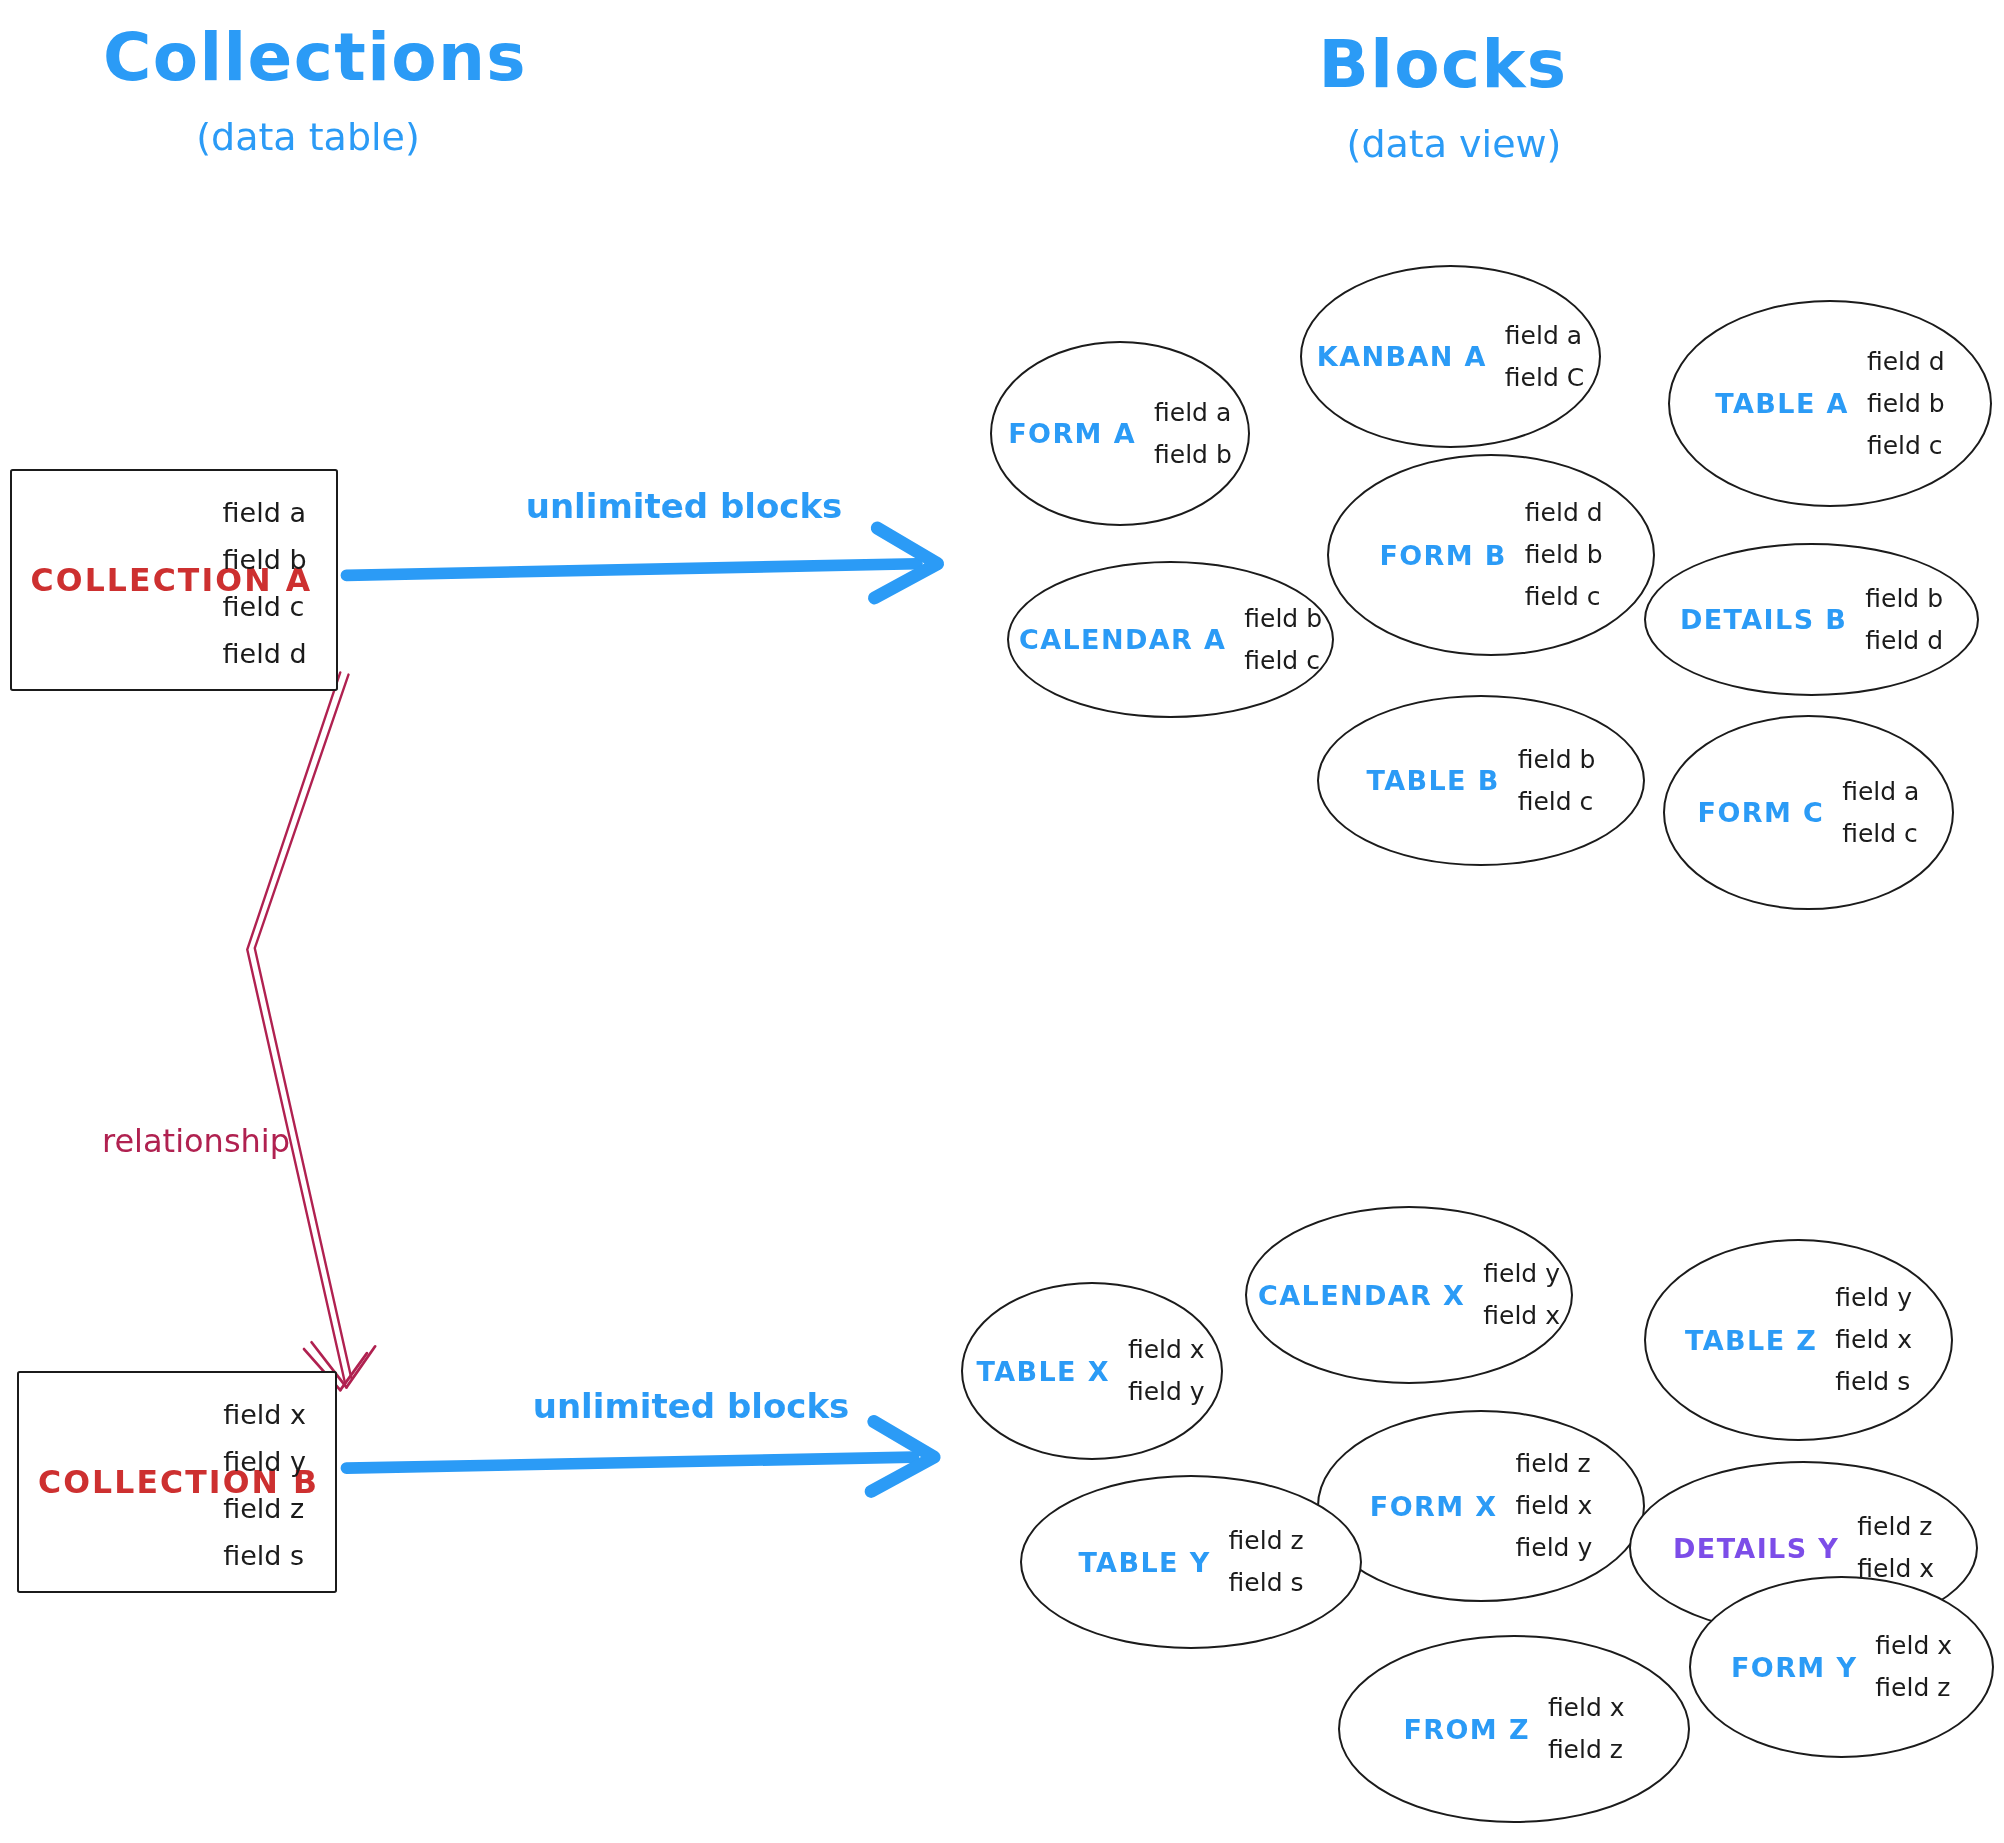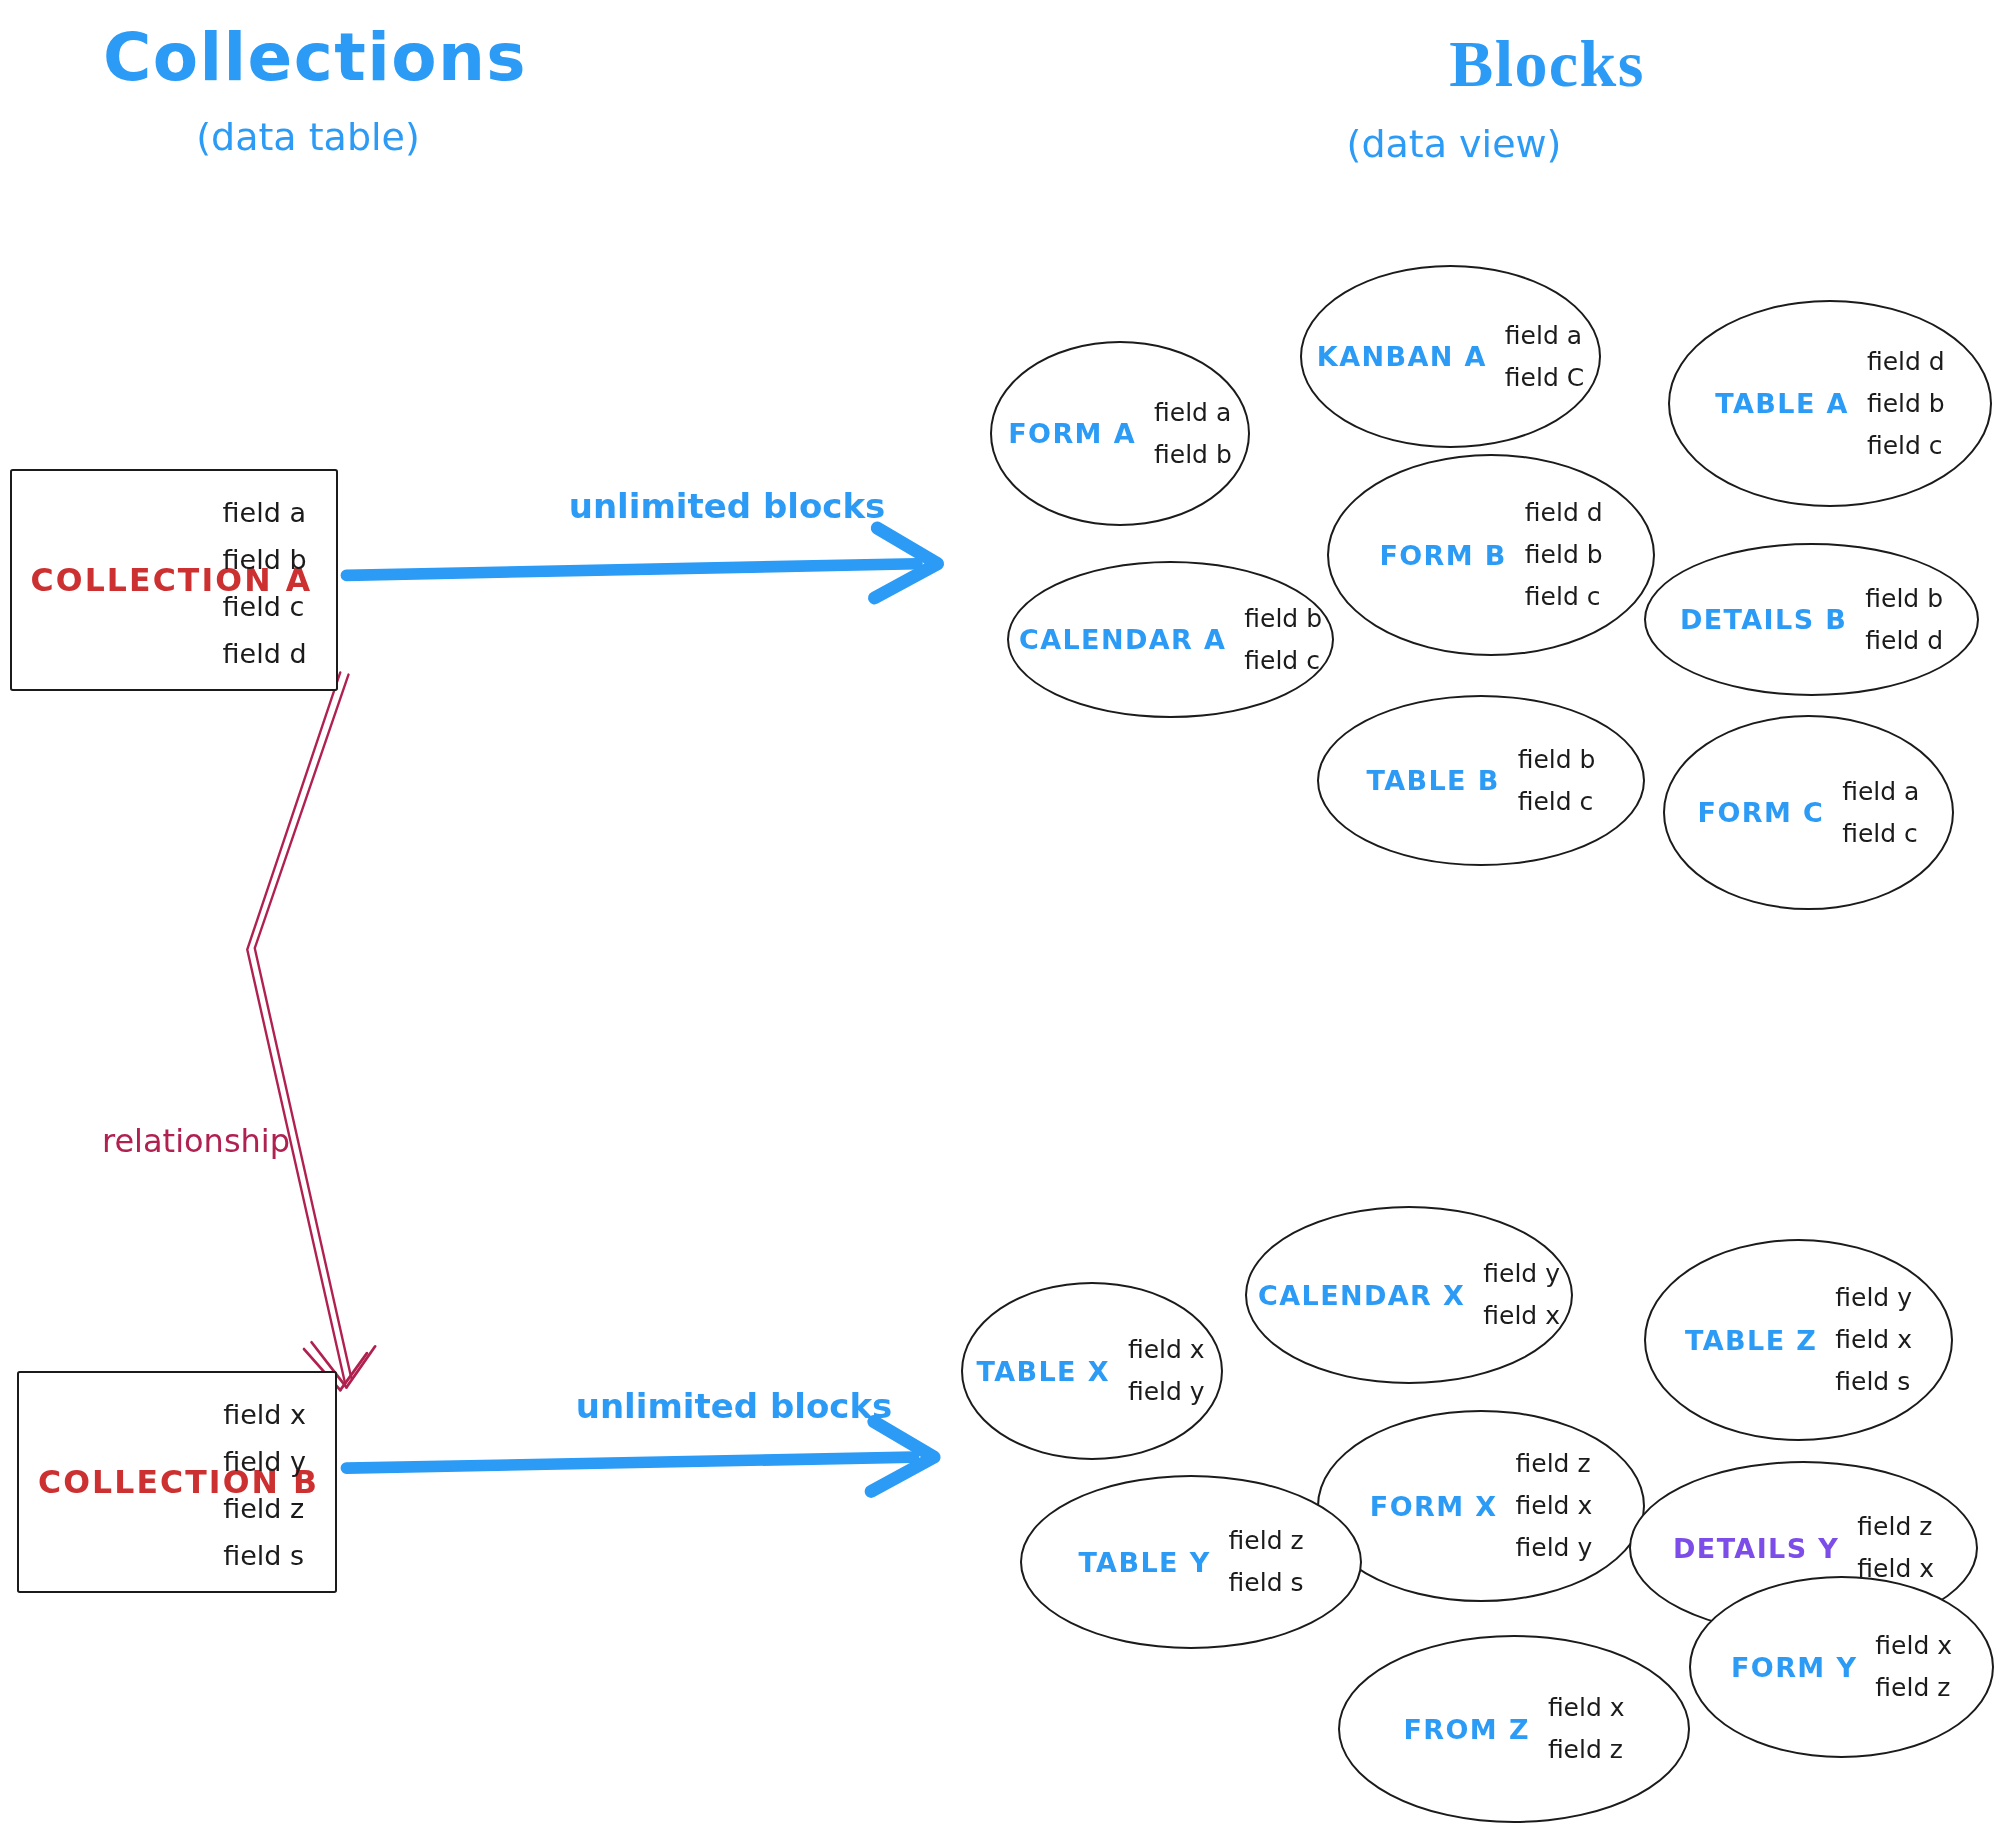--- a/index.html
+++ b/index.html
@@ -22,21 +22,21 @@
   }
   .collection-name{
     font-size:31.5px;font-weight:bold;color:var(--red);letter-spacing:2.1px;
     padding-left:19px;white-space:nowrap;flex:0 0 auto;text-align:right;
   }
   .collection-fields{
     position:absolute;right:29px;top:18px;display:flex;flex-direction:column;
   }
   .collection-fields span{font-size:27px;line-height:47px;color:var(--ink);white-space:nowrap;}
   
-  .arrow-label{font-size:34px;font-weight:bold;color:var(--blue);white-space:nowrap;transform:translateX(-50%);margin-left:43px;}
+  .arrow-label{font-size:34px;font-weight:bold;color:var(--blue);white-space:nowrap;transform:translateX(-50%);}
   .rel-label{font-size:32px;color:var(--crimson);white-space:nowrap;transform:translateX(-50%);}
   
   .block{
     border:2.4px solid var(--ink);border-radius:50%;background:#fff;
     display:flex;align-items:center;justify-content:center;gap:18px;
     box-sizing:border-box;padding:0 16.4px;
   }
   .blabel{font-size:27px;font-weight:bold;color:var(--blue);letter-spacing:1.4px;white-space:nowrap;flex:0 0 auto;}
   .blabel.purple{color:var(--purple);}
   .bfields{display:flex;flex-direction:column;}
@@ -63,21 +63,21 @@
     <polyline points="509,986 372,1386 513,2014" stroke-width="3.5"></polyline>
     <line x1="455" y1="1962" x2="506" y2="2028" stroke-width="4"></line>
     <line x1="548" y1="1968" x2="506" y2="2028" stroke-width="4"></line>
     <line x1="444" y1="1972" x2="497" y2="2032" stroke-width="4"></line>
     <line x1="536" y1="1978" x2="497" y2="2032" stroke-width="4"></line>
   </g>
 </svg>
 
 <div class="abs col-title" style="left:315px;top:19px;">Collections</div>
 <div class="abs col-sub" style="left:308px;top:115px;">(data table)</div>
-<div class="abs col-title" style="left:1547px;top:26px;font-family:Liberation Serif, serif;">Blocks</div>
+<div class="abs col-title" style="left:1443px;top:26px;">Blocks</div>
 <div class="abs col-sub" style="left:1454px;top:122px;">(data view)</div>
 
 <div class="abs arrow-label" style="left:684px;top:486px;">unlimited blocks</div>
 <div class="abs arrow-label" style="left:691px;top:1386px;">unlimited blocks</div>
 <div class="abs rel-label" style="left:196px;top:1122px;">relationship</div>
 
 <div class="abs collection-box" style="left:9.6px;top:469px;width:324px;height:218px;">
   <span class="collection-name">COLLECTION A</span>
   <span class="collection-fields">
     <span>field a</span>

